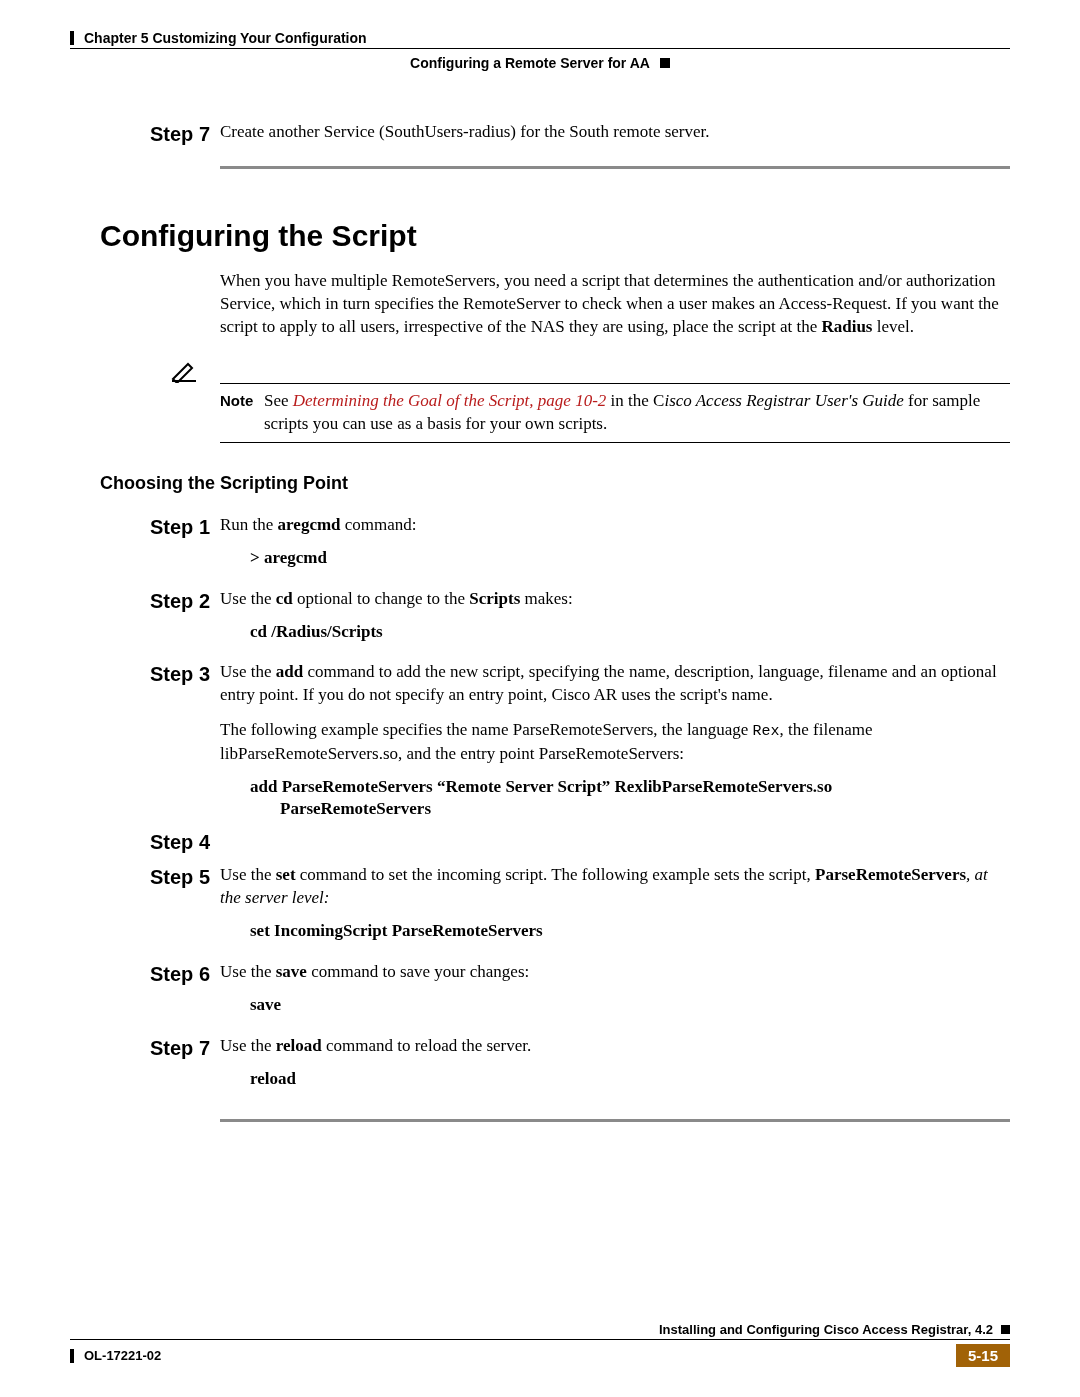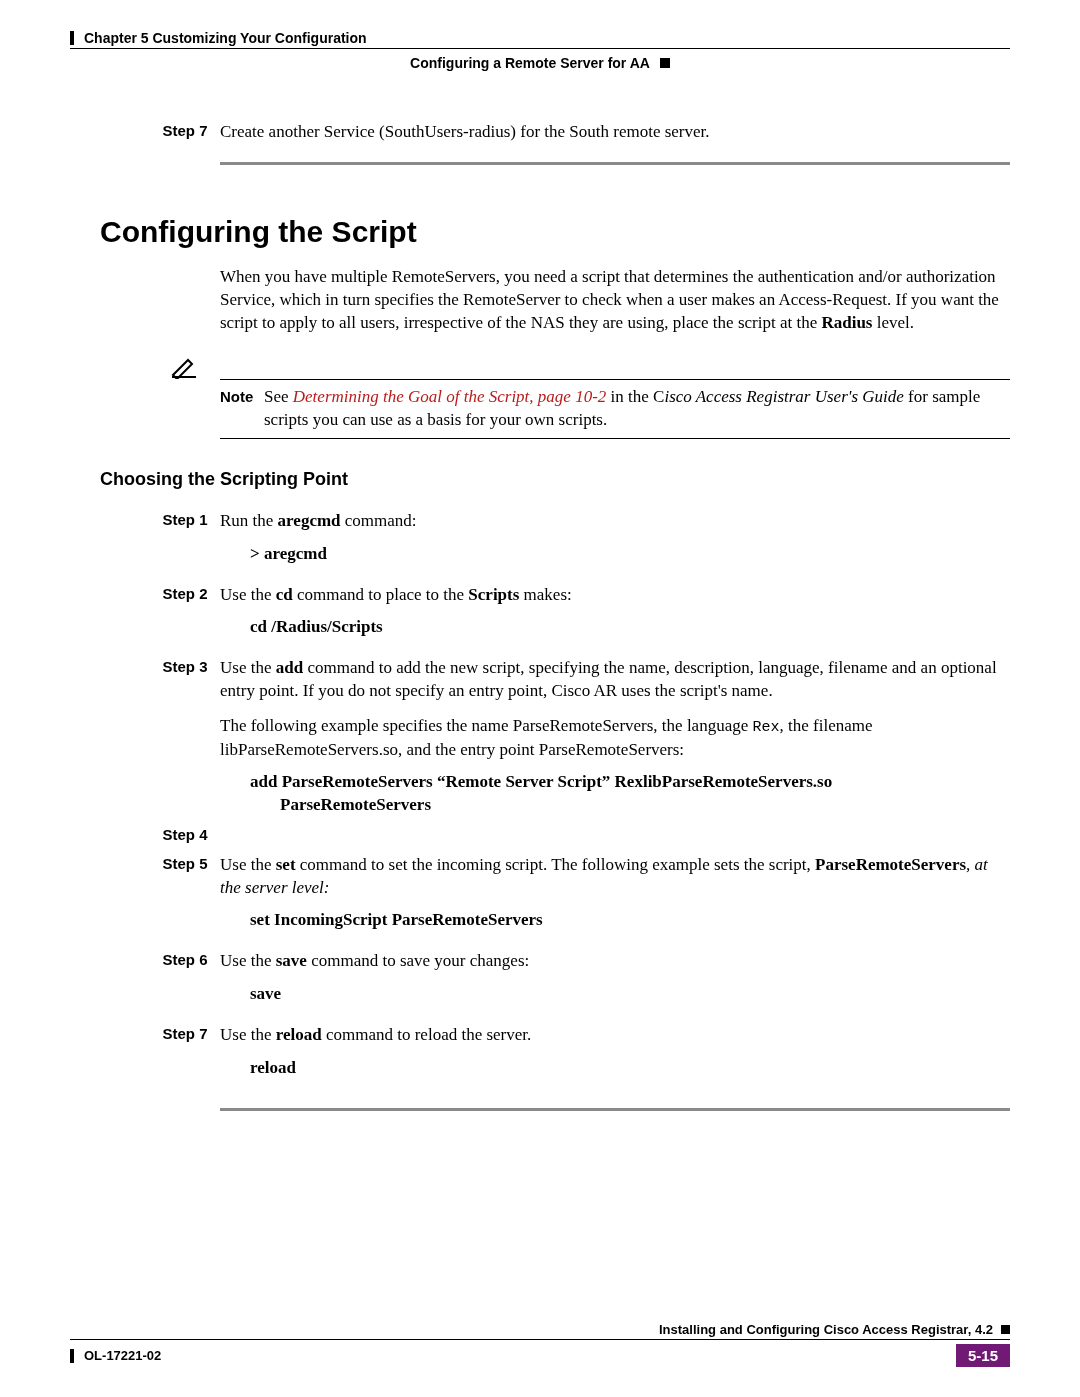--- a/index.html
+++ b/index.html
@@ -58,22 +58,22 @@
     display: flex;
     margin: 8px 0;
     font-size: 17px;
     line-height: 1.35;
   }
   .step-label {
     width: 70px;
     flex-shrink: 0;
     font-family: Arial, Helvetica, sans-serif;
     font-weight: bold;
-    font-size: 15px;
-    text-align: center;
+    font-size: 20px;
+    text-align: left;
     padding-left: 80px;
     box-sizing: content-box;
   }
   .step-body {
     flex: 1;
   }
   .step-body .cmd {
     font-weight: bold;
     margin: 10px 0 10px 30px;
     display: block;
@@ -176,21 +176,21 @@
     font-weight: bold;
     font-size: 13px;
   }
   .footer-left .bar {
     width: 4px;
     height: 14px;
     background: #000;
     margin-right: 10px;
   }
   .page-num {
-    background: #701a75;
+    background: #a16207;
     color: #fff;
     font-family: Arial, Helvetica, sans-serif;
     font-weight: bold;
     font-size: 15px;
     padding: 3px 12px;
   }
 </style>
 </head>
 <body>
 
@@ -245,21 +245,21 @@
       <div class="step-label">Step 1</div>
       <div class="step-body">
         <span>Run the </span><b>aregcmd</b><span> command:</span>
         <span class="cmd">&gt; aregcmd</span>
       </div>
     </div>
 
     <div class="step-row">
       <div class="step-label">Step 2</div>
       <div class="step-body">
-        <span>Use the </span><b>cd</b><span> command to place to the </span><b>Scripts</b><span> makes:</span>
+        <span>Use the </span><b>cd</b><span> optional to change to the </span><b>Scripts</b><span> makes:</span>
         <span class="cmd">cd /Radius/Scripts</span>
       </div>
     </div>
 
     <div class="step-row">
       <div class="step-label">Step 3</div>
       <div class="step-body">
         <span>Use the </span><b>add</b><span> command to add the new script, specifying the name, description, language, filename and an optional entry point. If you do not specify an entry point, Cisco AR uses the script's name.</span>
         <p style="margin:12px 0 0 0;">
           <span>The following example specifies the name ParseRemoteServers, the language </span><span class="mono">Rex</span><span>, the filename libParseRemoteServers.so, and the entry point ParseRemoteServers:</span>

